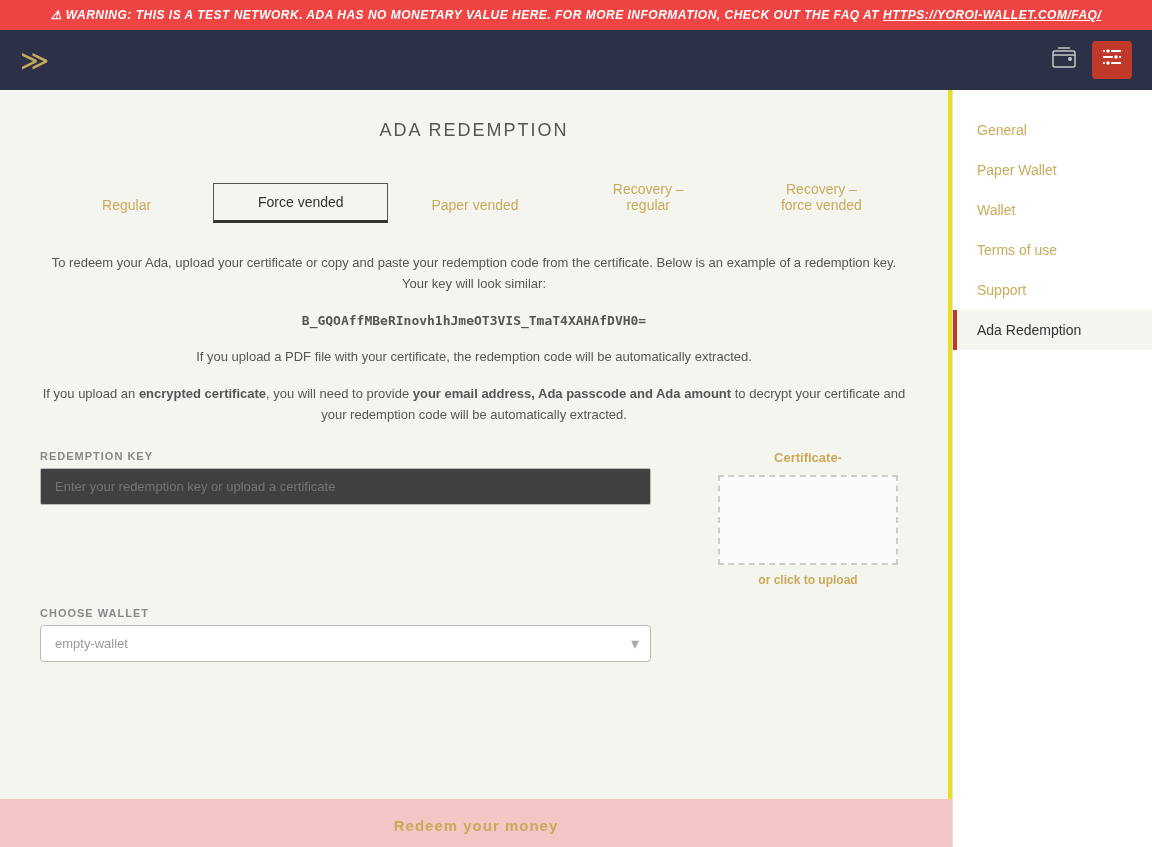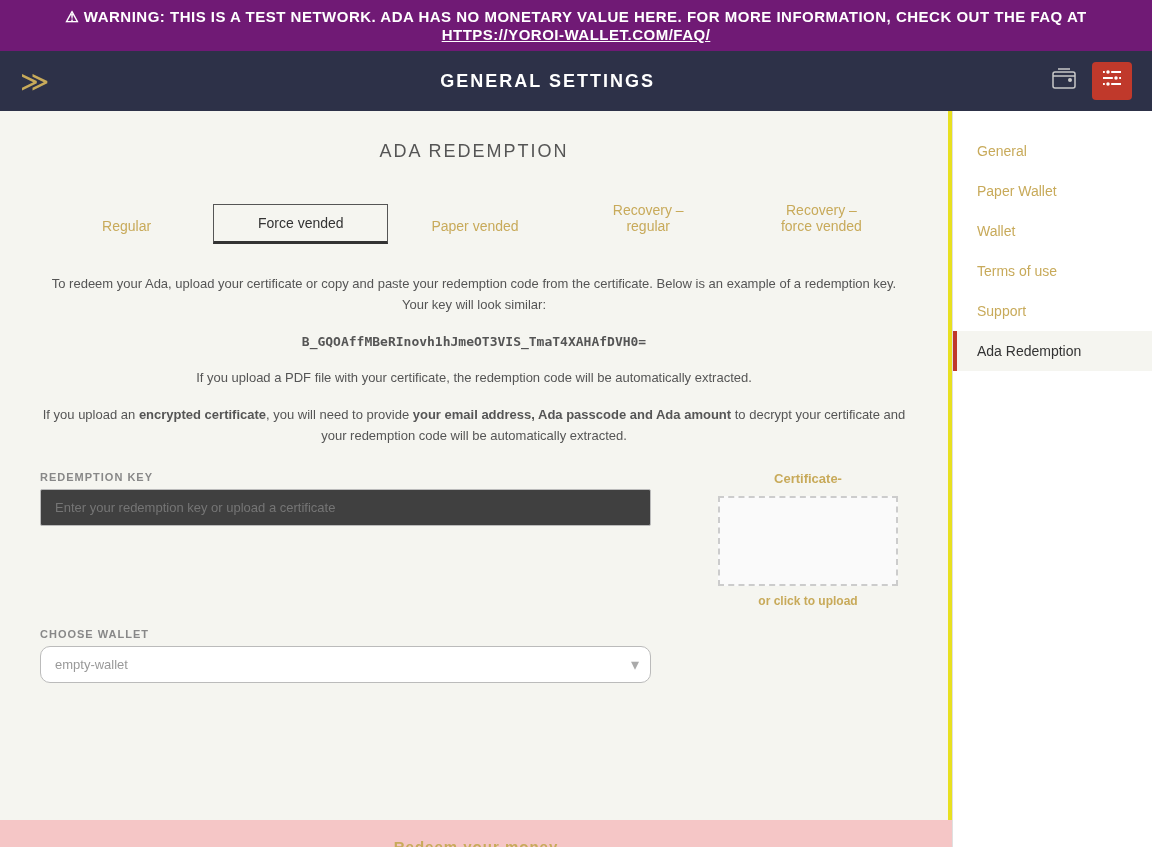--- a/index.html
+++ b/index.html
@@ -1,26 +1,27 @@
 <!DOCTYPE html>
 <html><head>
   <meta charset="utf-8">
   <style>
     * { box-sizing: border-box; margin: 0; padding: 0; }
     body { font-family: 'Segoe UI', sans-serif; background: #f0f0f0; width: 1152px; min-height: 847px; }
 
     
     .warning-banner {
-      background: #701a75;
+      background: #ef4444;
       color: #fff;
       text-align: center;
       padding: 8px 20px;
-      font-size: 15px;
+      font-size: 12px;
       font-weight: bold;
       letter-spacing: 0.5px;
+      font-style: italic;
     }
     .warning-banner a { color: #fff; text-decoration: underline; }
 
     
     .header {
       background: #2d3148;
       display: flex;
       align-items: center;
       justify-content: space-between;
       padding: 0 20px;
@@ -123,21 +124,21 @@
     }
     .form-select {
       width: 100%;
       border: 1px solid #bbb;
       background: #fff;
       padding: 10px 14px;
       font-size: 13px;
       color: #999;
       appearance: none;
       outline: none;
-      border-radius: 10px;
+      border-radius: 4px;
       cursor: pointer;
     }
     .select-chevron {
       position: absolute;
       right: 12px;
       top: 50%;
       transform: translateY(-50%);
       color: #aaa;
       pointer-events: none;
     }
@@ -214,21 +215,20 @@
   </style>
 </head>
 <body>
 
 <div class="warning-banner">
   <span>⚠ WARNING: THIS IS A TEST NETWORK. ADA HAS NO MONETARY VALUE HERE. FOR MORE INFORMATION, CHECK OUT THE FAQ AT </span><a href="#">HTTPS://YOROI-WALLET.COM/FAQ/</a>
 </div>
 
 <div class="header">
   <div class="header-logo">≫</div>
-  <div class="header-title">GENERAL SETTINGS</div>
   <div class="header-icons">
     <button class="header-icon-btn">
       <svg width="28" height="28" viewBox="0 0 28 28" fill="none" xmlns="http://www.w3.org/2000/svg">
         <rect x="3" y="8" width="22" height="16" rx="2" stroke="#c8c8c8" stroke-width="1.5" fill="none"></rect>
         <path d="M3 12h22" stroke="#c8c8c8" stroke-width="1.5"></path>
         <circle cx="20" cy="16" r="2" fill="#c8c8c8"></circle>
         <path d="M8 5 L20 5" stroke="#c8c8c8" stroke-width="1.5"></path>
       </svg>
     </button>
     <button class="header-icon-btn active">

